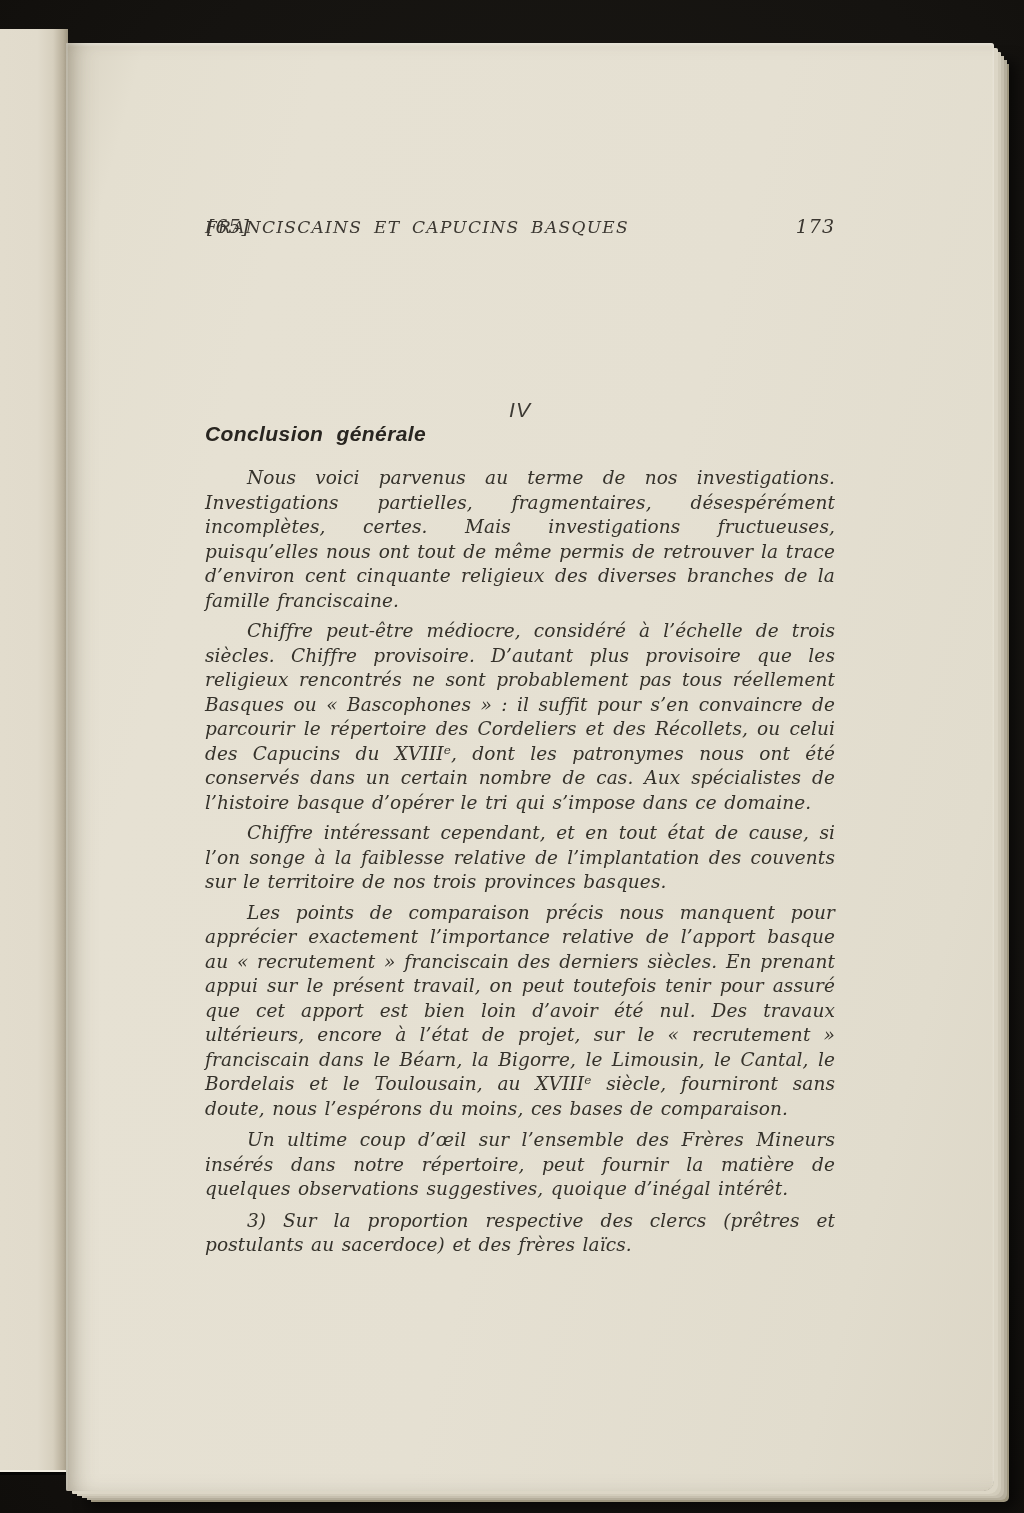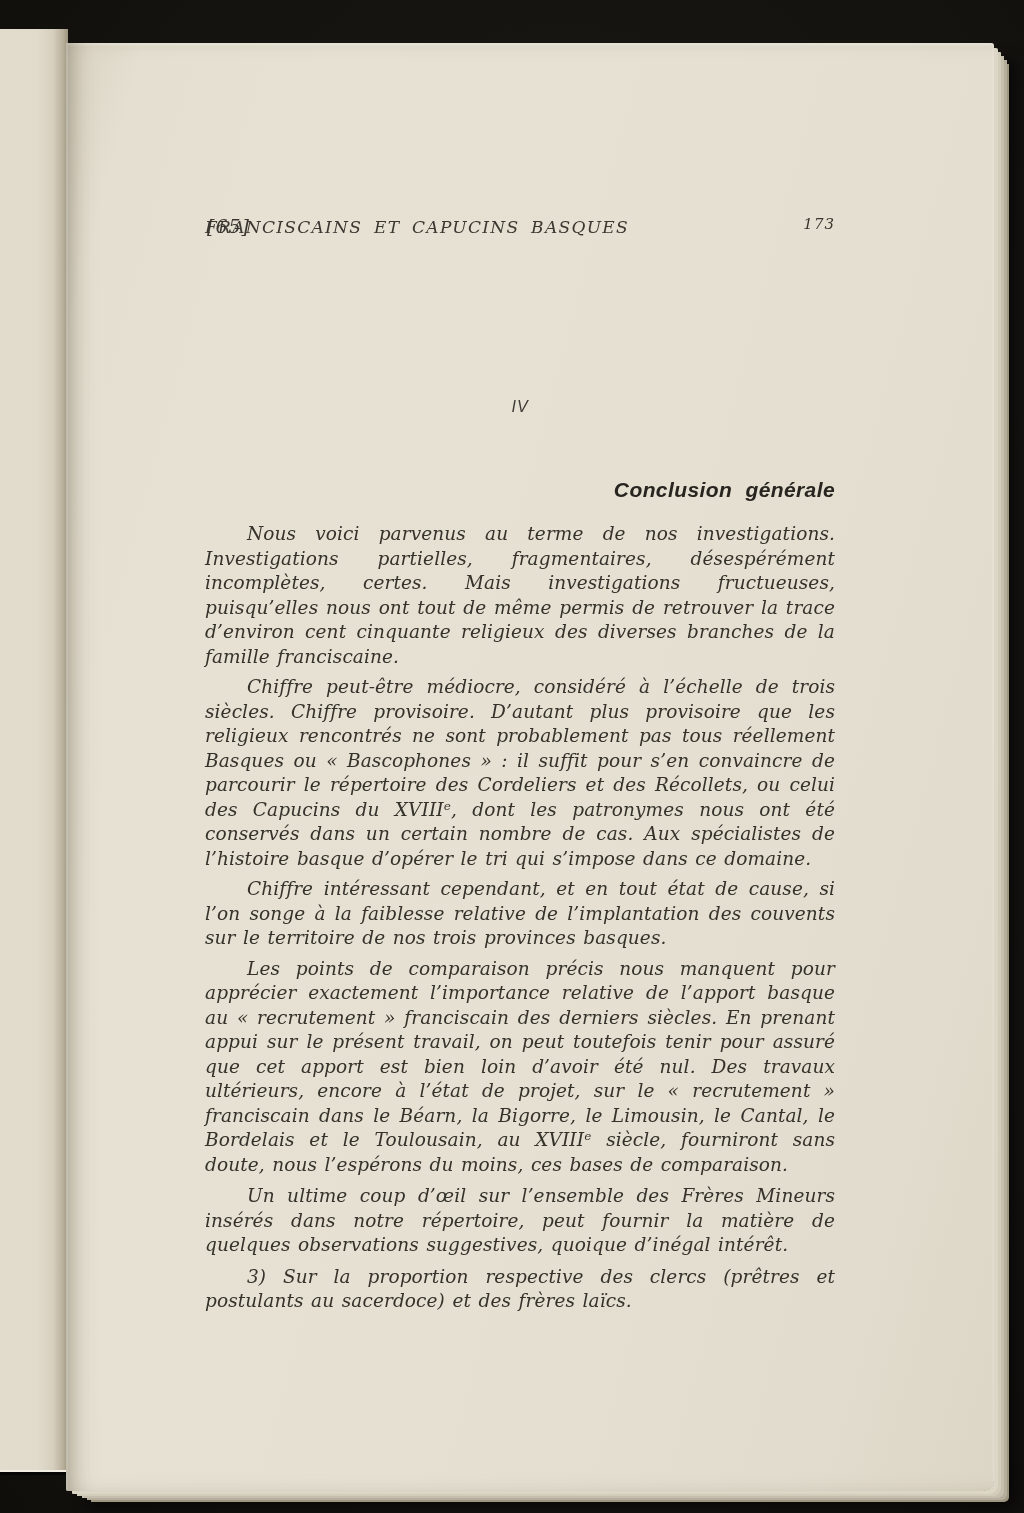--- a/index.html
+++ b/index.html
@@ -80,36 +80,35 @@
     top: 2px;
     font-size: 17px;
     letter-spacing: 1.3px;
     word-spacing: 5px;
     color: #3b3731;
   }
   .page-number {
     position: absolute;
     right: 0;
     top: 0;
-    font-size: 15px;
+    font-size: 19px;
     letter-spacing: 1px;
   }
 
   
   .section-numeral {
     margin-top: 159px;
     text-align: center;
     font-family: "Liberation Sans", "DejaVu Sans", sans-serif;
-    font-size: 16px;
+    font-size: 21px;
     letter-spacing: 1px;
     color: #3d3a34;
   }
   .section-title {
-    margin-top: 62px;
-    text-align: right;
+    text-align: left;
     font-family: "Liberation Sans", "DejaVu Sans", sans-serif;
     font-size: 21px;
     font-weight: bold;
     letter-spacing: 0.4px;
     word-spacing: 7px;
     color: #282520;
   }
 
   
   .body-text {

